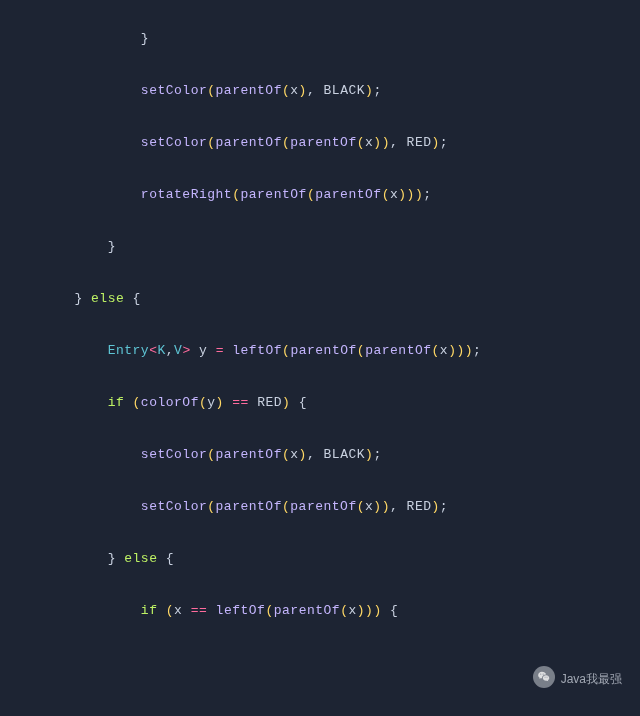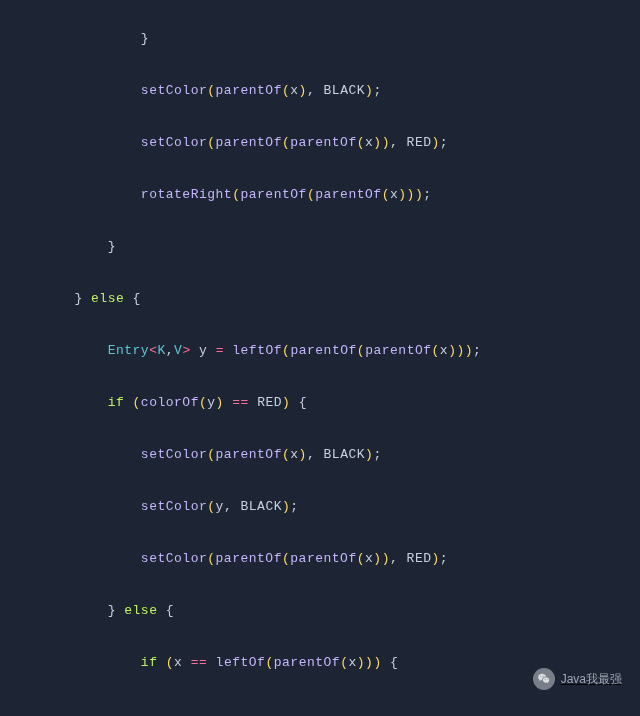--- a/index.html
+++ b/index.html
@@ -26,24 +26,23 @@
   .paren { color: #ffd866; }   
   .brace { color: #c9d1e0; }   
   .op { color: #ff6b9d; }      
   .const { color: #c9d1e0; }   
   .punct { color: #c9d1e0; }
   .watermark {
     position: absolute;
     right: 18px;
     bottom: 24px;
     display: flex;
-    align-items: center;
+    align-items: flex-start;
     gap: 6px;
     opacity: 0.85;
-    text-decoration: underline;
   }
   .watermark .ico {
     width: 22px;
     height: 22px;
     border-radius: 50%;
     background: #8a8f99;
     display: flex;
     align-items: center;
     justify-content: center;
   }
@@ -61,21 +60,20 @@
 <div class="code">
 <span class="line">                <span class="brace">}</span></span>
 <span class="line">                <span class="fn">setColor</span><span class="paren">(</span><span class="fn">parentOf</span><span class="paren">(</span><span class="var">x</span><span class="paren">)</span><span class="punct">,</span> <span class="const">BLACK</span><span class="paren">)</span><span class="punct">;</span></span>
 <span class="line">                <span class="fn">setColor</span><span class="paren">(</span><span class="fn">parentOf</span><span class="paren">(</span><span class="fn">parentOf</span><span class="paren">(</span><span class="var">x</span><span class="paren">)</span><span class="paren">)</span><span class="punct">,</span> <span class="const">RED</span><span class="paren">)</span><span class="punct">;</span></span>
 <span class="line">                <span class="fn">rotateRight</span><span class="paren">(</span><span class="fn">parentOf</span><span class="paren">(</span><span class="fn">parentOf</span><span class="paren">(</span><span class="var">x</span><span class="paren">)</span><span class="paren">)</span><span class="paren">)</span><span class="punct">;</span></span>
 <span class="line">            <span class="brace">}</span></span>
 <span class="line">        <span class="brace">}</span> <span class="kw">else</span> <span class="brace">{</span></span>
 <span class="line">            <span class="type">Entry</span><span class="op">&lt;</span><span class="type">K</span><span class="punct">,</span><span class="type">V</span><span class="op">&gt;</span> <span class="var">y</span> <span class="op">=</span> <span class="fn">leftOf</span><span class="paren">(</span><span class="fn">parentOf</span><span class="paren">(</span><span class="fn">parentOf</span><span class="paren">(</span><span class="var">x</span><span class="paren">)</span><span class="paren">)</span><span class="paren">)</span><span class="punct">;</span></span>
 <span class="line">            <span class="kw">if</span> <span class="paren">(</span><span class="fn">colorOf</span><span class="paren">(</span><span class="var">y</span><span class="paren">)</span> <span class="op">==</span> <span class="const">RED</span><span class="paren">)</span> <span class="brace">{</span></span>
 <span class="line">                <span class="fn">setColor</span><span class="paren">(</span><span class="fn">parentOf</span><span class="paren">(</span><span class="var">x</span><span class="paren">)</span><span class="punct">,</span> <span class="const">BLACK</span><span class="paren">)</span><span class="punct">;</span></span>
-<span class="line">                <span class="fn">setColor</span><span class="paren">(</span><span class="var">y</span><span class="punct">,</span> <span class="const">BLACK</span><span class="paren">)</span><span class="punct">;</span></span>
 <span class="line">                <span class="fn">setColor</span><span class="paren">(</span><span class="fn">parentOf</span><span class="paren">(</span><span class="fn">parentOf</span><span class="paren">(</span><span class="var">x</span><span class="paren">)</span><span class="paren">)</span><span class="punct">,</span> <span class="const">RED</span><span class="paren">)</span><span class="punct">;</span></span>
 <span class="line">            <span class="brace">}</span> <span class="kw">else</span> <span class="brace">{</span></span>
 <span class="line">                <span class="kw">if</span> <span class="paren">(</span><span class="var">x</span> <span class="op">==</span> <span class="fn">leftOf</span><span class="paren">(</span><span class="fn">parentOf</span><span class="paren">(</span><span class="var">x</span><span class="paren">)</span><span class="paren">)</span><span class="paren">)</span> <span class="brace">{</span></span>
 
 
 
 
 
 
 

